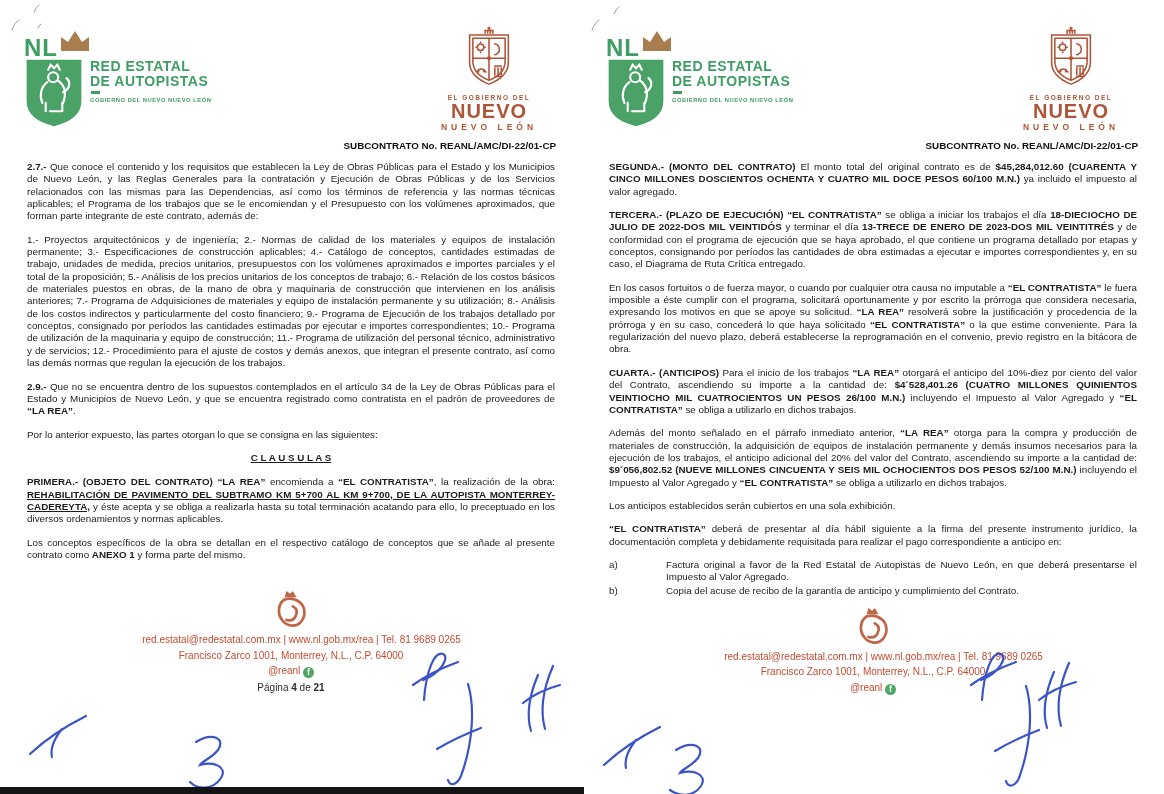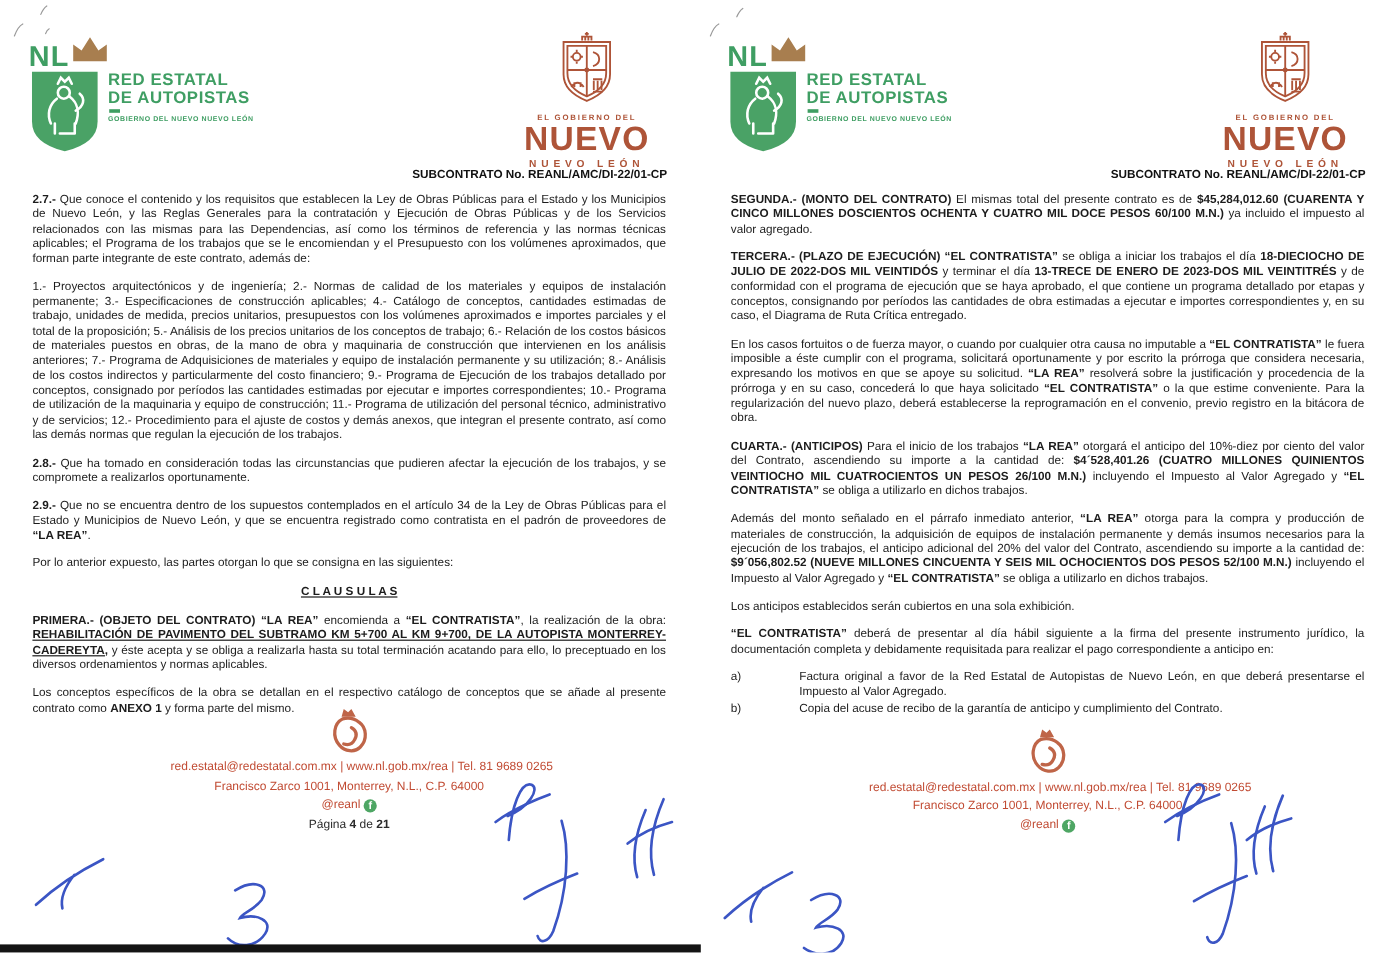--- a/index.html
+++ b/index.html
@@ -14,21 +14,21 @@
   .logoblock{position:absolute;left:22px;top:34px;width:230px;height:100px;}
   .nl-text{position:absolute;left:2px;top:0;font-size:24px;font-weight:bold;color:#3f9e63;letter-spacing:1px;}
   .crown-svg{position:absolute;left:37px;top:-5px;}
   .shield-svg{position:absolute;left:3px;top:24px;}
   .brand{position:absolute;left:68px;top:25px;line-height:1.05;}
   .brand .b1{font-size:14px;font-weight:bold;color:#3f9e63;letter-spacing:.5px;}
   .brand .dash{width:9px;height:3px;background:#3f9e63;margin:3px 0 3px 1px;}
   .brand .tag{font-size:5.8px;font-weight:bold;color:#3f9e63;letter-spacing:.5px;}
   .crestblock{position:absolute;right:18px;top:26px;width:150px;text-align:center;color:#ae5438;}
   .crest-cap1{font-size:6.5px;font-weight:bold;letter-spacing:1.5px;margin-top:2px;}
-  .crest-cap2{font-size:28px;font-weight:bold;letter-spacing:1px;line-height:1;}
+  .crest-cap2{font-size:20px;font-weight:bold;letter-spacing:1px;line-height:1;}
   .crest-cap3{font-size:8.5px;font-weight:bold;letter-spacing:4px;margin-top:1px;}
   .subcontract{position:absolute;right:26px;top:140px;font-size:9.8px;font-weight:bold;color:#111;}
 
   
   .bodytext{position:absolute;left:27px;right:27px;top:161px;font-size:9.8px;line-height:12.35px;}
   .para{text-align:justify;margin:0 0 11px 0;}
   .para.a-center{text-align:center;margin:1px 0 12px 0;}
   .b{font-weight:bold;}
   .u{text-decoration:underline;}
   .listed{display:flex;text-align:justify;margin:0 0 1px 0;}
@@ -98,21 +98,20 @@
         <div class="crest-cap1">EL GOBIERNO DEL</div>
         <div class="crest-cap2">NUEVO</div>
         <div class="crest-cap3">NUEVO LEÓN</div>
       </div>
       <div class="subcontract">SUBCONTRATO No. REANL/AMC/DI-22/01-CP</div>
     </div>
 
     <div class="bodytext">
         <div class="para"><span class="b">2.7.-</span><span> Que conoce el contenido y los requisitos que establecen la Ley de Obras Públicas para el Estado y los Municipios de Nuevo León, y las Reglas Generales para la contratación y Ejecución de Obras Públicas y de los Servicios relacionados con las mismas para las Dependencias, así como los términos de referencia y las normas técnicas aplicables; el Programa de los trabajos que se le encomiendan y el Presupuesto con los volúmenes aproximados, que forman parte integrante de este contrato, además de:</span></div>
         <div class="para"><span>1.- Proyectos arquitectónicos y de ingeniería; 2.- Normas de calidad de los materiales y equipos de instalación permanente; 3.- Especificaciones de construcción aplicables; 4.- Catálogo de conceptos, cantidades estimadas de trabajo, unidades de medida, precios unitarios, presupuestos con los volúmenes aproximados e importes parciales y el total de la proposición; 5.- Análisis de los precios unitarios de los conceptos de trabajo; 6.- Relación de los costos básicos de materiales puestos en obras, de la mano de obra y maquinaria de construcción que intervienen en los análisis anteriores; 7.- Programa de Adquisiciones de materiales y equipo de instalación permanente y su utilización; 8.- Análisis de los costos indirectos y particularmente del costo financiero; 9.- Programa de Ejecución de los trabajos detallado por conceptos, consignado por períodos las cantidades estimadas por ejecutar e importes correspondientes; 10.- Programa de utilización de la maquinaria y equipo de construcción; 11.- Programa de utilización del personal técnico, administrativo y de servicios; 12.- Procedimiento para el ajuste de costos y demás anexos, que integran el presente contrato, así como las demás normas que regulan la ejecución de los trabajos.</span></div>
-        <div class="para"><span class="b">2.8.-</span><span> Que ha tomado en consideración todas las circunstancias que pudieren afectar la ejecución de los trabajos, y se compromete a realizarlos oportunamente.</span></div>
         <div class="para"><span class="b">2.9.-</span><span> Que no se encuentra dentro de los supuestos contemplados en el artículo 34 de la Ley de Obras Públicas para el Estado y Municipios de Nuevo León, y que se encuentra registrado como contratista en el padrón de proveedores de </span><span class="b">“LA REA”</span><span>.</span></div>
         <div class="para"><span>Por lo anterior expuesto, las partes otorgan lo que se consigna en las siguientes:</span></div>
         <div class="para a-center"><span class="b u">C L A U S U L A S</span></div>
         <div class="para"><span class="b">PRIMERA.- (OBJETO DEL CONTRATO)  “LA REA”</span><span> encomienda a </span><span class="b">“EL CONTRATISTA”</span><span>, la realización de la obra: </span><span class="b u">REHABILITACIÓN DE PAVIMENTO DEL SUBTRAMO KM 5+700 AL KM 9+700, DE LA AUTOPISTA MONTERREY-CADEREYTA,</span><span> y éste acepta y se obliga a realizarla hasta su total terminación acatando para ello, lo preceptuado en los diversos ordenamientos y normas aplicables.</span></div>
         <div class="para"><span>Los conceptos específicos de la obra se detallan en el respectivo catálogo de conceptos que se añade al presente contrato como </span><span class="b">ANEXO 1</span><span> y forma parte del mismo.</span></div>
       </div>
 
     <div class="ftr">
       <svg class="ic" width="34" height="40" viewBox="0 0 36 44">
         <path d="M11 8 L13 1 L17 4 L20 1 L24 8 Z" fill="#bf6548"></path>
@@ -192,21 +191,21 @@
           <circle cx="42" cy="50" r="3.2" fill="#ae5438"></circle>
         </svg>
         <div class="crest-cap1">EL GOBIERNO DEL</div>
         <div class="crest-cap2">NUEVO</div>
         <div class="crest-cap3">NUEVO LEÓN</div>
       </div>
       <div class="subcontract">SUBCONTRATO No. REANL/AMC/DI-22/01-CP</div>
     </div>
 
     <div class="bodytext">
-        <div class="para"><span class="b">SEGUNDA.- (MONTO DEL CONTRATO)</span><span> El mismas total del presente contrato es de </span><span class="b">$45,284,012.60 (CUARENTA Y CINCO MILLONES DOSCIENTOS OCHENTA Y CUATRO MIL DOCE PESOS 60/100 M.N.)</span><span> ya incluido el impuesto al valor agregado.</span></div>
+        <div class="para"><span class="b">SEGUNDA.- (MONTO DEL CONTRATO)</span><span> El monto total del original contrato es de </span><span class="b">$45,284,012.60 (CUARENTA Y CINCO MILLONES DOSCIENTOS OCHENTA Y CUATRO MIL DOCE PESOS 60/100 M.N.)</span><span> ya incluido el impuesto al valor agregado.</span></div>
         <div class="para"><span class="b">TERCERA.- (PLAZO DE EJECUCIÓN) “EL CONTRATISTA”</span><span> se obliga a iniciar los trabajos el día </span><span class="b">18-DIECIOCHO DE JULIO DE 2022-DOS MIL VEINTIDÓS</span><span> y terminar el día </span><span class="b">13-TRECE DE ENERO DE 2023-DOS MIL VEINTITRÉS</span><span> y de conformidad con el programa de ejecución que se haya aprobado, el que contiene un programa detallado por etapas y conceptos, consignando por períodos las cantidades de obra estimadas a ejecutar e importes correspondientes y, en su caso, el Diagrama de Ruta Crítica entregado.</span></div>
         <div class="para"><span>En los casos fortuitos o de fuerza mayor, o cuando por cualquier otra causa no imputable a </span><span class="b">“EL CONTRATISTA”</span><span> le fuera imposible a éste cumplir con el programa, solicitará oportunamente y por escrito la prórroga que considera necesaria, expresando los motivos en que se apoye su solicitud. </span><span class="b">“LA REA”</span><span> resolverá sobre la justificación y procedencia de la prórroga y en su caso, concederá lo que haya solicitado </span><span class="b">“EL CONTRATISTA”</span><span> o la que estime conveniente. Para la regularización del nuevo plazo, deberá establecerse la reprogramación en el convenio, previo registro en la bitácora de obra.</span></div>
         <div class="para"><span class="b">CUARTA.- (ANTICIPOS)</span><span> Para el inicio de los trabajos </span><span class="b">“LA REA”</span><span> otorgará el anticipo del 10%-diez por ciento del valor del Contrato, ascendiendo su importe a la cantidad de: </span><span class="b">$4´528,401.26 (CUATRO MILLONES QUINIENTOS VEINTIOCHO MIL CUATROCIENTOS UN PESOS 26/100 M.N.)</span><span> incluyendo el Impuesto al Valor Agregado y </span><span class="b">“EL CONTRATISTA”</span><span> se obliga a utilizarlo en dichos trabajos.</span></div>
         <div class="para"><span>Además del monto señalado en el párrafo inmediato anterior, </span><span class="b">“LA REA”</span><span> otorga para la compra y producción de materiales de construcción, la adquisición de equipos de instalación permanente y demás insumos necesarios para la ejecución de los trabajos, el anticipo adicional del 20% del valor del Contrato, ascendiendo su importe a la cantidad de: </span><span class="b">$9´056,802.52 (NUEVE MILLONES CINCUENTA Y SEIS MIL OCHOCIENTOS DOS PESOS 52/100 M.N.)</span><span> incluyendo el Impuesto al Valor Agregado y </span><span class="b">“EL CONTRATISTA”</span><span> se obliga a utilizarlo en dichos trabajos.</span></div>
         <div class="para"><span>Los anticipos establecidos serán cubiertos en una sola exhibición.</span></div>
         <div class="para"><span class="b">“EL CONTRATISTA”</span><span> deberá de presentar al día hábil siguiente a la firma del presente instrumento jurídico, la documentación completa y debidamente requisitada para realizar el pago correspondiente a anticipo en:</span></div>
         <div class="para listed">
           <span class="marker">a)</span>
           <span class="ltext"><span>Factura original a favor de la Red Estatal de Autopistas de Nuevo León, en que deberá presentarse el Impuesto al Valor Agregado.</span></span>
         </div>

